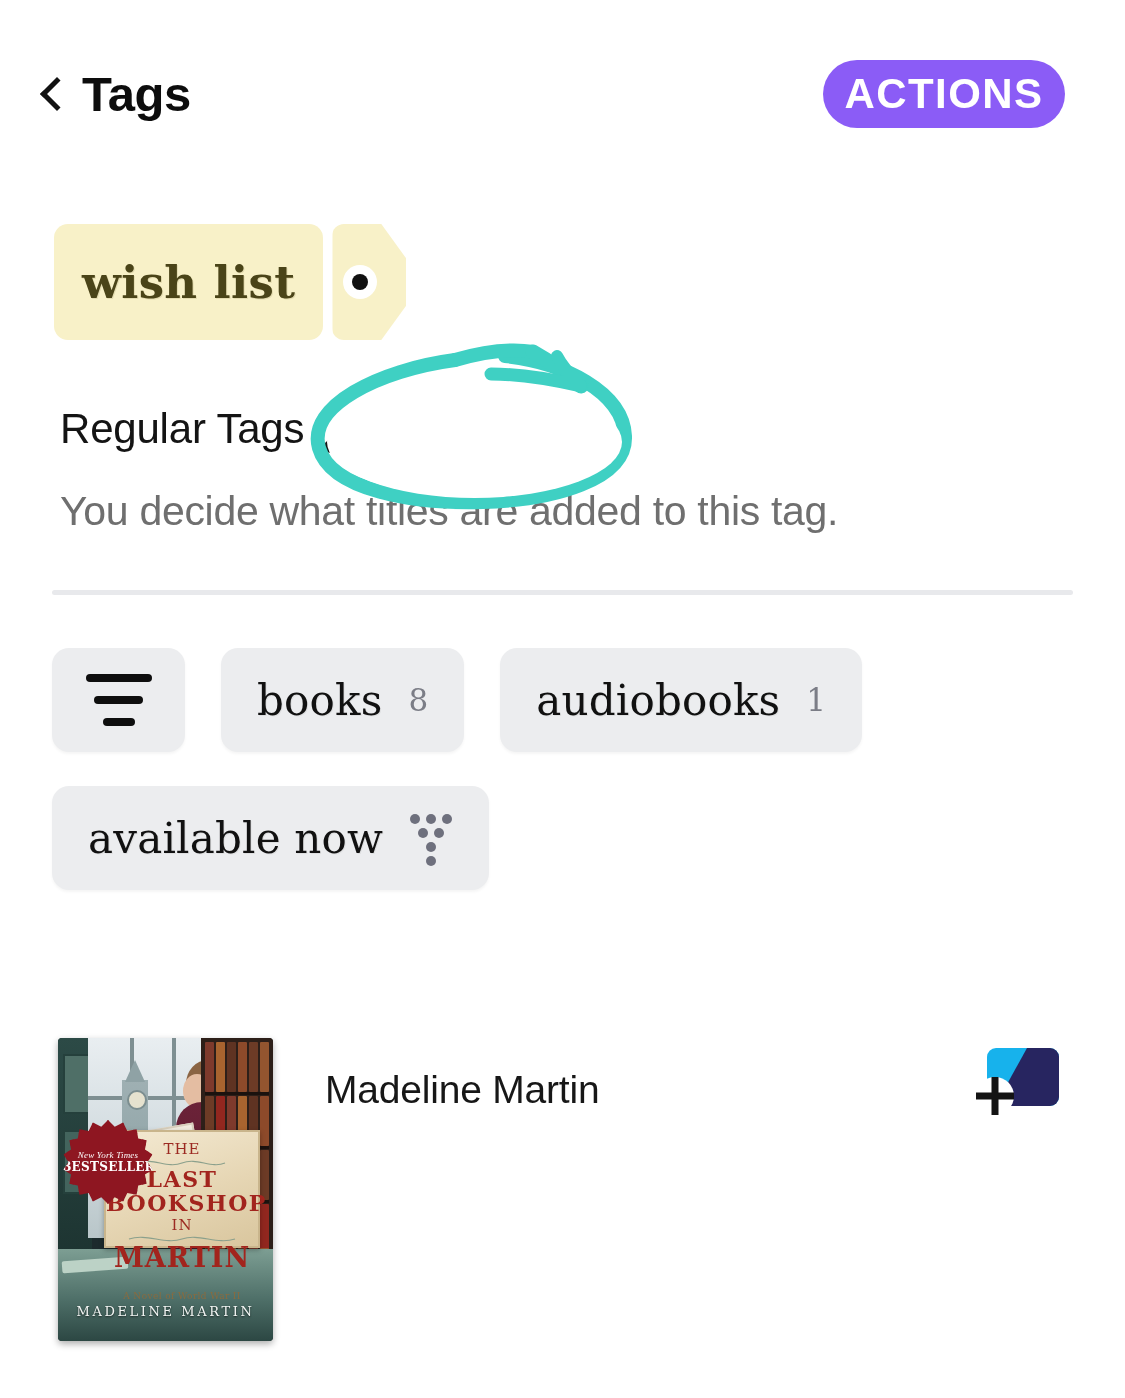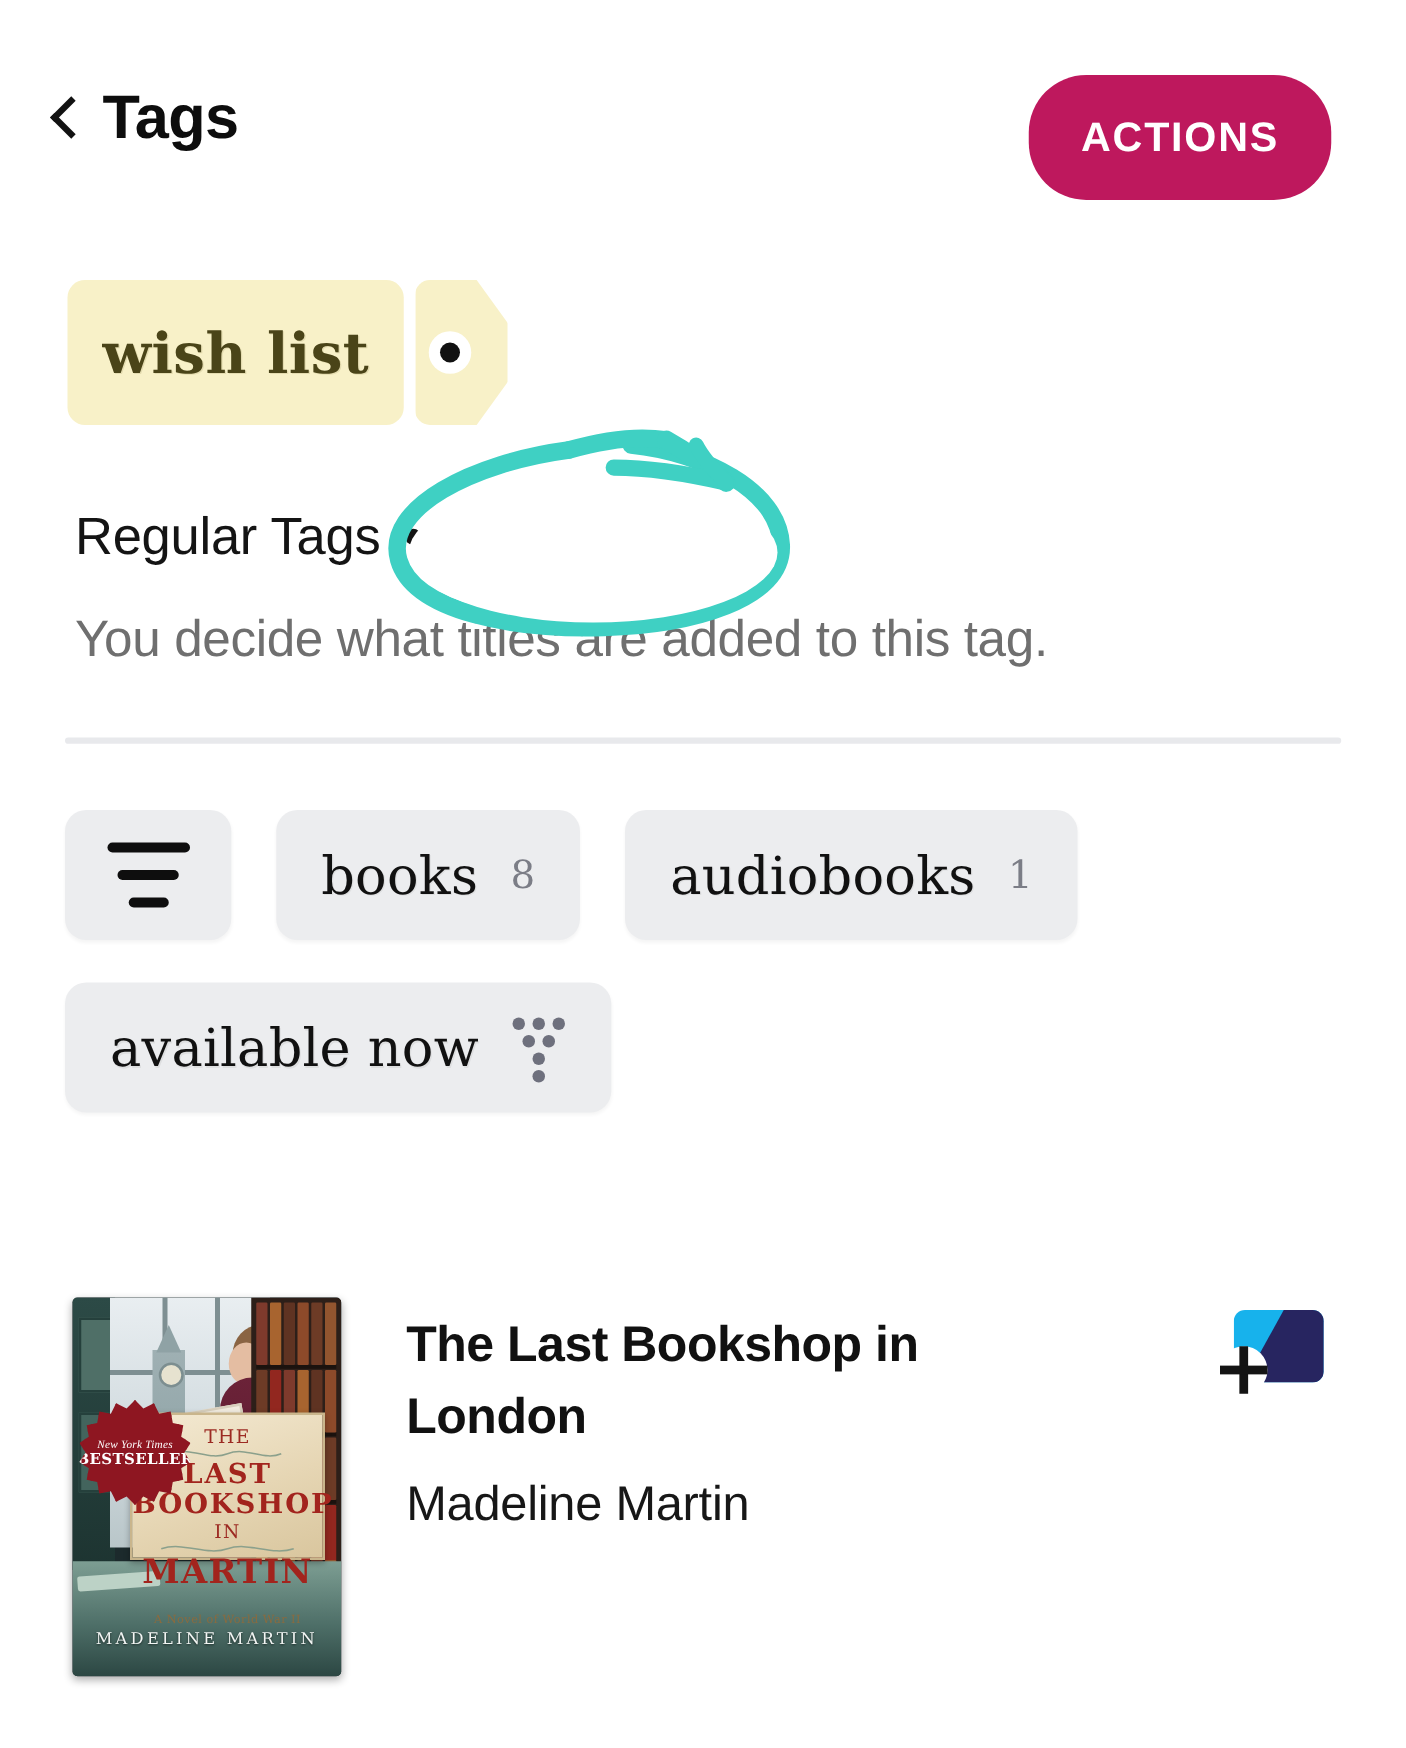--- a/index.html
+++ b/index.html
@@ -47,27 +47,27 @@
   .page-title {
     font-size: 49px;
     font-weight: 700;
     color: #0d0d0d;
     letter-spacing: -0.5px;
     line-height: 1;
   }
   .actions-button {
     position: absolute;
     right: 60px; top: 60px;
-    width: 242px; height: 100px;
+    width: 242px; height: 68px;
     border-radius: 46px;
-    background: #be185d;
+    background: #8b5cf6;
     border: none;
     color: #ffffff;
     font-family: "Liberation Sans", sans-serif;
-    font-size: 33px;
+    font-size: 42px;
     font-weight: 700;
     letter-spacing: 1.4px;
     cursor: pointer;
     display: flex;
     align-items: center;
     justify-content: center;
   }
 
   
   .tag-chip {
@@ -122,21 +122,21 @@
     width: 16px; height: 16px;
     border-radius: 50%;
     background: #111111;
   }
 
   
   .tagtype-row {
     position: absolute;
     left: 60px; top: 405px;
     display: flex;
-    align-items: center;
+    align-items: flex-end;
     gap: 20px;
     white-space: nowrap;
   }
   .tagtype-name {
     font-size: 42px;
     color: #141414;
     font-weight: 400;
     letter-spacing: -0.2px;
   }
   .dot-sep {
@@ -663,21 +663,20 @@
       <div class="seal">
         <span class="s1">New York Times</span>
         <span class="s2">BESTSELLER</span>
       </div>
 
       <div class="cover-author">MADELINE MARTIN</div>
     </div>
   </div>
 
   <div class="book-meta">
-    <div class="book-title">The Last Bookshop in London</div>
     <div class="book-author">Madeline Martin</div>
   </div>
 
   <div class="addto-icon">
     <svg width="92" height="76" viewBox="0 0 92 76">
       <defs>
         <clipPath id="cardClip">
           <rect x="14" y="4" width="72" height="58" rx="9"></rect>
         </clipPath>
       </defs>

